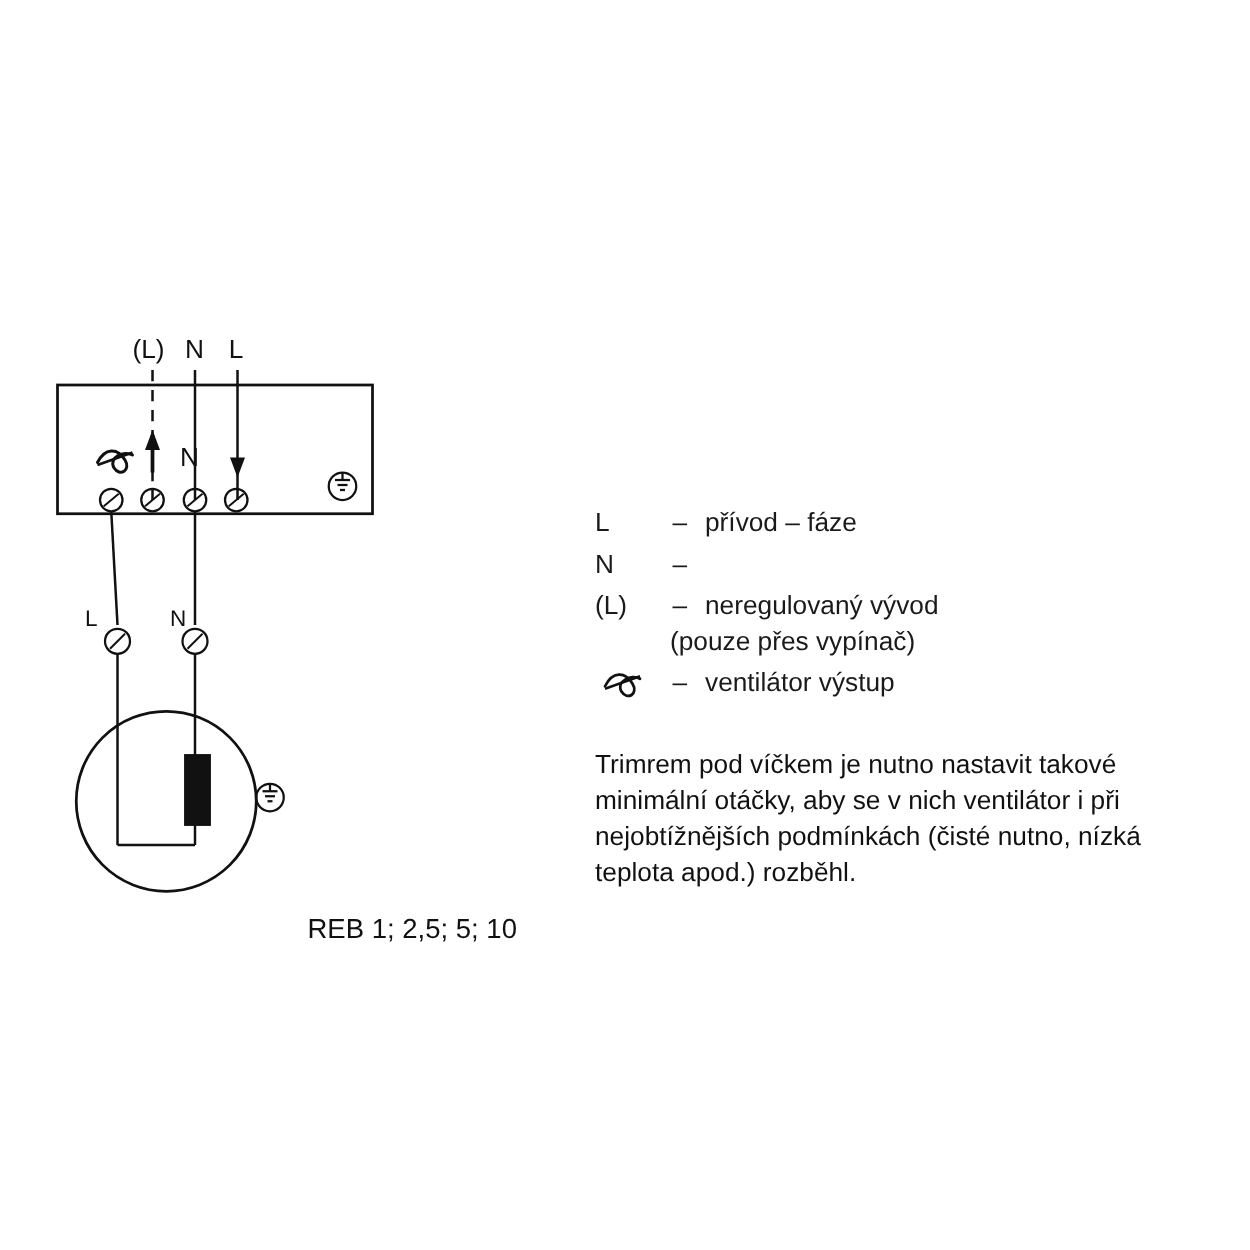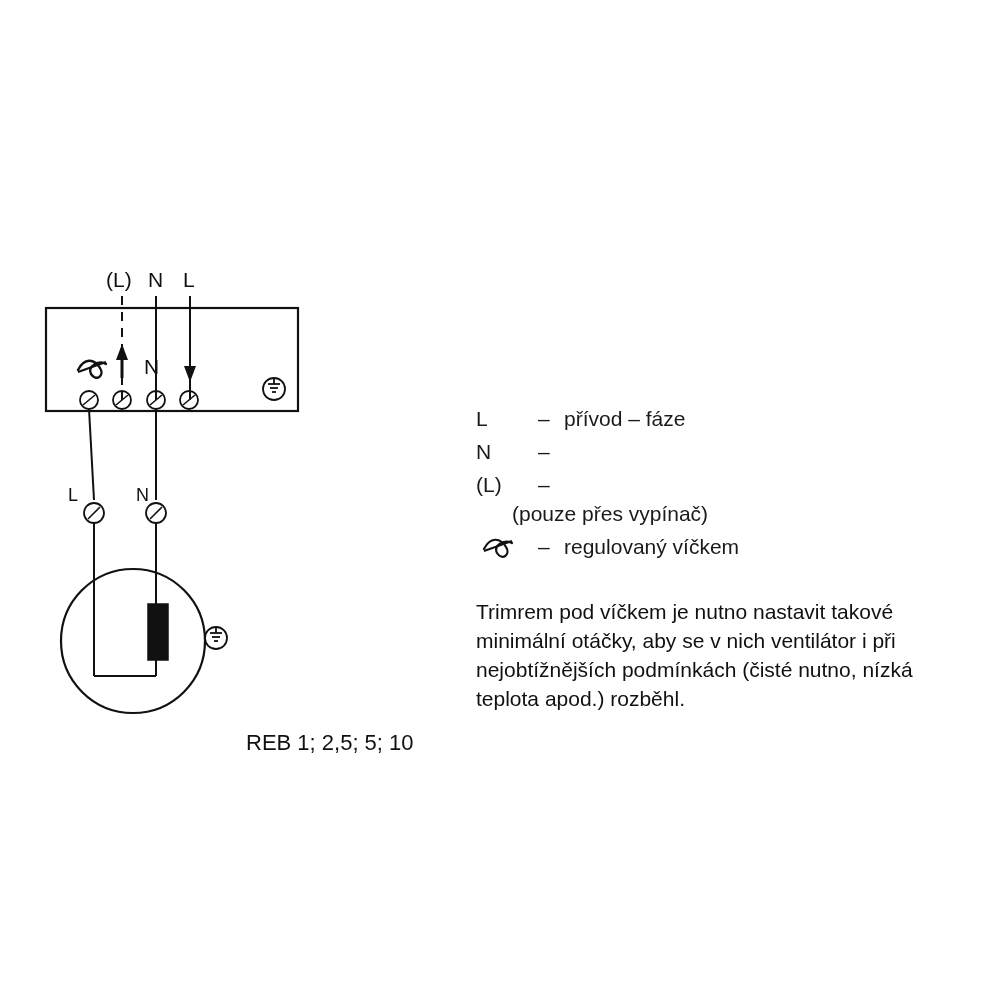--- a/index.html
+++ b/index.html
@@ -66,21 +66,21 @@
     font-size: 21px;
   }
   .legend-dash {
     width: 26px;
     flex: 0 0 26px;
   }
   .legend-text {
     flex: 1 1 auto;
   }
   .legend-sub {
-    margin-left: 36px;
+    margin-left: 60px;
     font-size: 21px;
     line-height: 26px;
     margin-top: -4px;
     margin-bottom: 7px;
   }
   #note {
     position: absolute;
     left: 476px;
     top: 597px;
     width: 472px;
@@ -196,24 +196,25 @@
   </div>
 
   <div class="legend-row">
     <span class="legend-sym">N</span>
     <span class="legend-dash">–</span>
   </div>
 
   <div class="legend-row">
     <span class="legend-sym">(L)</span>
     <span class="legend-dash">–</span>
+    <span class="legend-text">neregulovaný vývod</span>
   </div>
   <div class="legend-sub">(pouze přes vypínač)</div>
 
   <div class="legend-row">
     <span class="legend-sym">&nbsp;</span>
     <span class="legend-dash">–</span>
-    <span class="legend-text">regulovaný víčkem</span>
+    <span class="legend-text">ventilátor výstup</span>
   </div>
 
 </div>
 
 <div id="note">Trimrem pod víčkem je nutno nastavit takové minimální otáčky, aby se v nich ventilátor i při nejobtížnějších podmínkách (čisté nutno, nízká teplota apod.) rozběhl.</div>
 
 </body></html>

